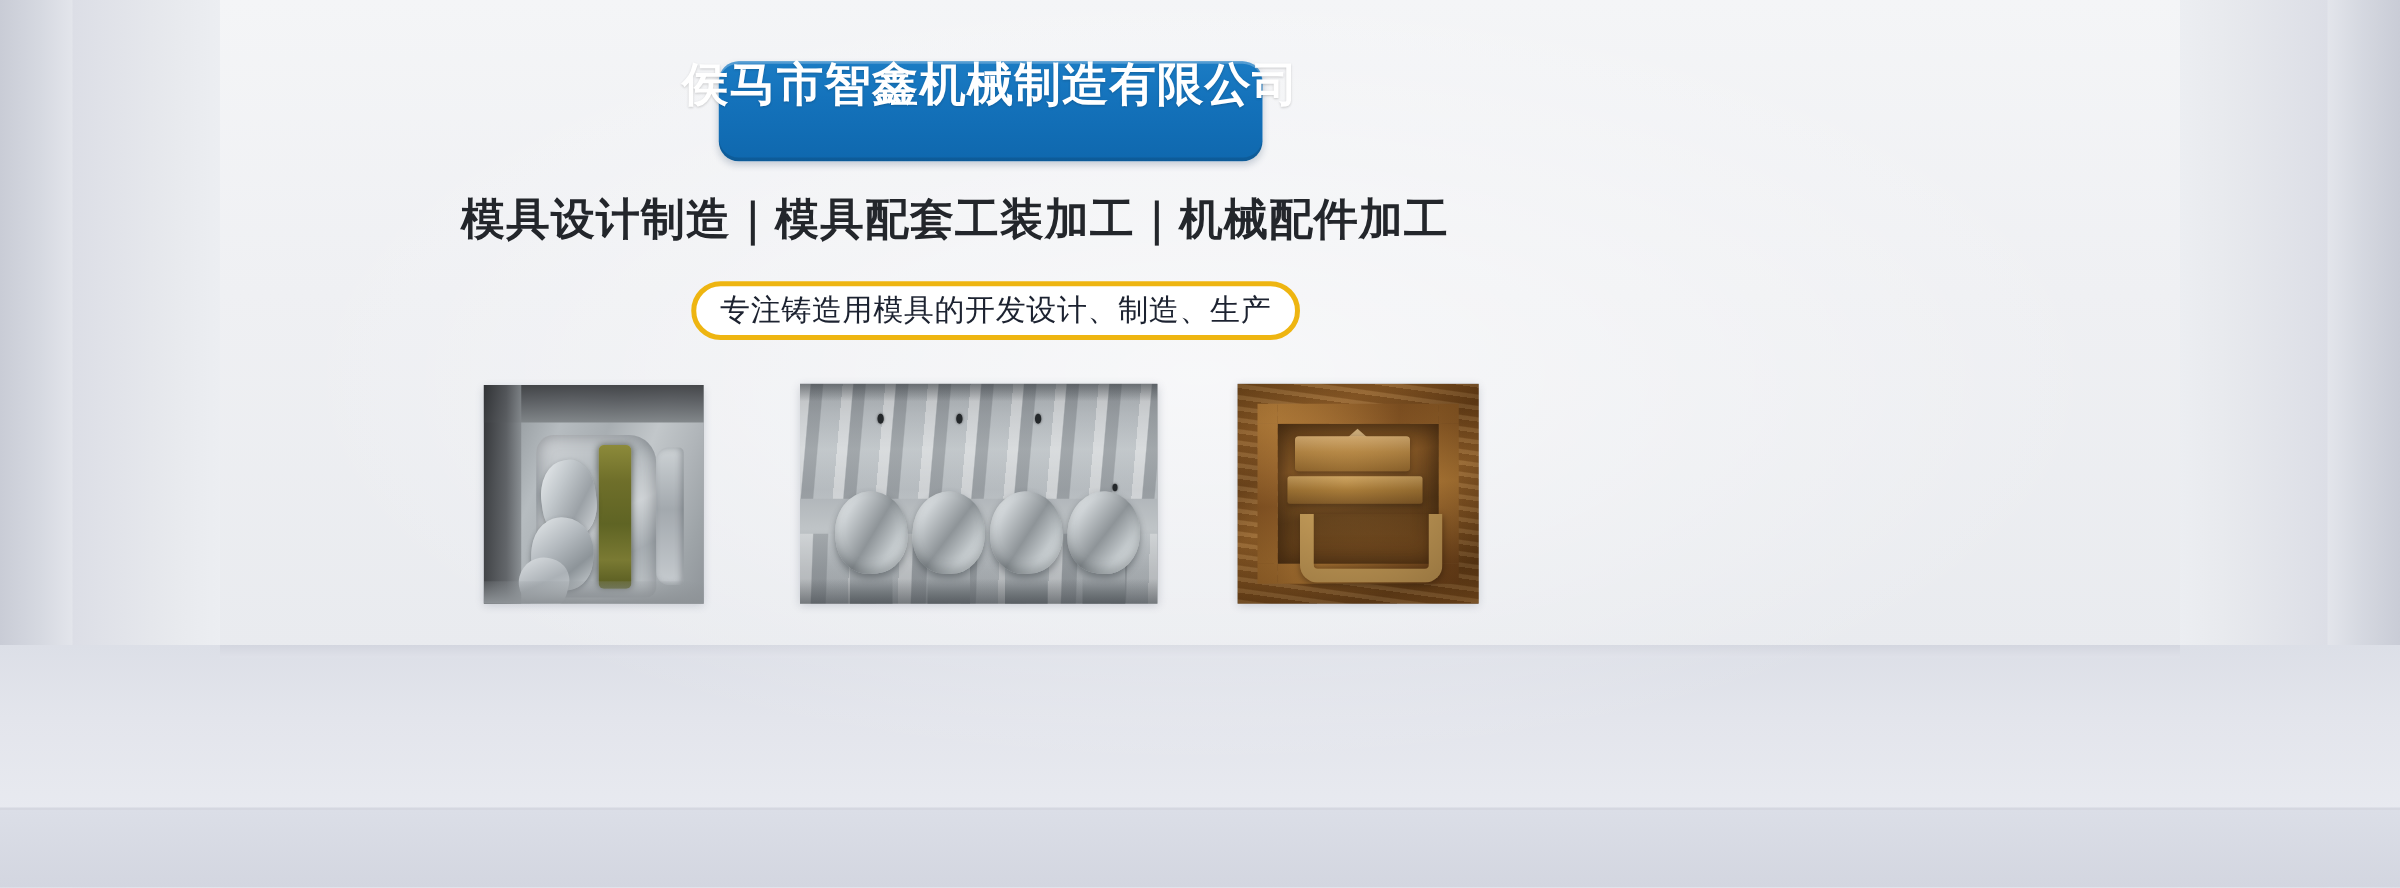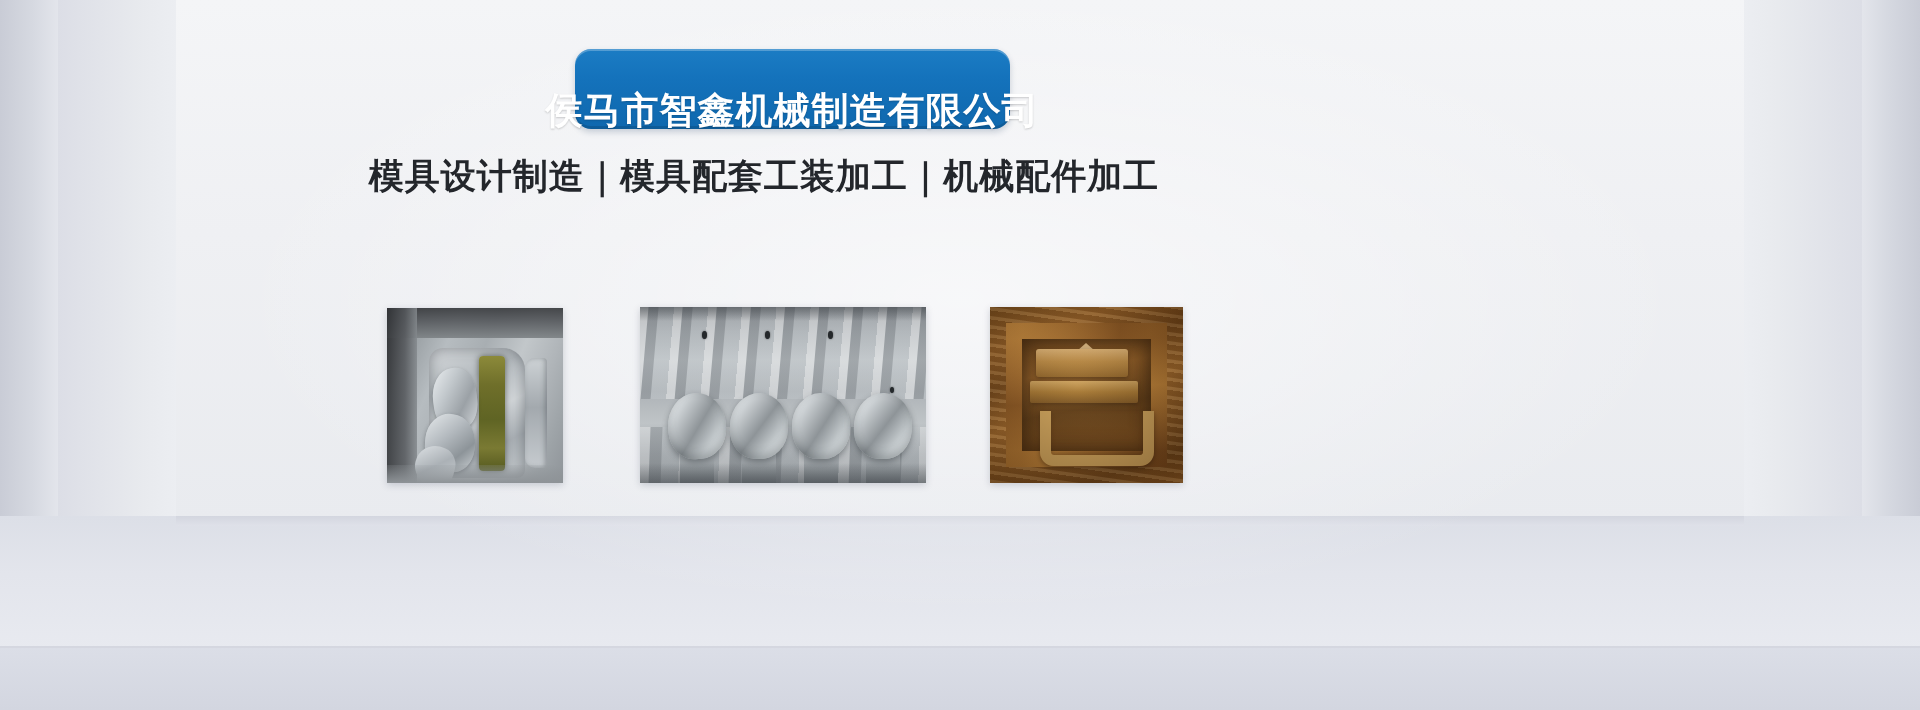--- a/index.html
+++ b/index.html
@@ -57,21 +57,21 @@
   }
 
   
   .content{position:absolute;left:0;top:0;width:1920px;height:710px;}
 
   .title-box{
     position:absolute;left:575px;top:49px;width:435px;height:80px;
     box-sizing:border-box;
     background:linear-gradient(180deg,#1b7cc4 0%,#1472bb 38%,#0f68ae 100%);
     border-radius:16px;
-    display:flex;align-items:flex-end;justify-content:center;
+    display:flex;align-items:flex-start;justify-content:center;
     box-shadow:0 3px 6px rgba(30,60,95,.22),
                inset 0 2px 0 rgba(255,255,255,.25),
                inset 0 -3px 0 rgba(0,0,0,.12);
   }
   .title-text{
     color:#ffffff;font-size:37px;font-weight:700;letter-spacing:1px;
     line-height:1;white-space:nowrap;
     text-shadow:0 1px 2px rgba(0,0,0,.18);
   }
 
@@ -292,20 +292,23 @@
   <div class="vign"></div>
 
   <div class="content">
 
     <div class="title-box">
       <span class="title-text">侯马市智鑫机械制造有限公司</span>
     </div>
 
     <div class="subtitle">模具设计制造｜模具配套工装加工｜机械配件加工</div>
 
+    <div class="tagline-box">
+      <span class="tagline-text">专注铸造用模具的开发设计、制造、生产</span>
+    </div>
 
     <div class="photo" id="photo-1">
       <div class="pimg">
         <div class="p1-base"></div>
         <div class="p1-topband"></div>
         <div class="p1-leftdark"></div>
         <div class="p1-cav"></div>
         <div class="p1-green"></div>
         <div class="p1-blade1"></div>
         <div class="p1-blade2"></div>

